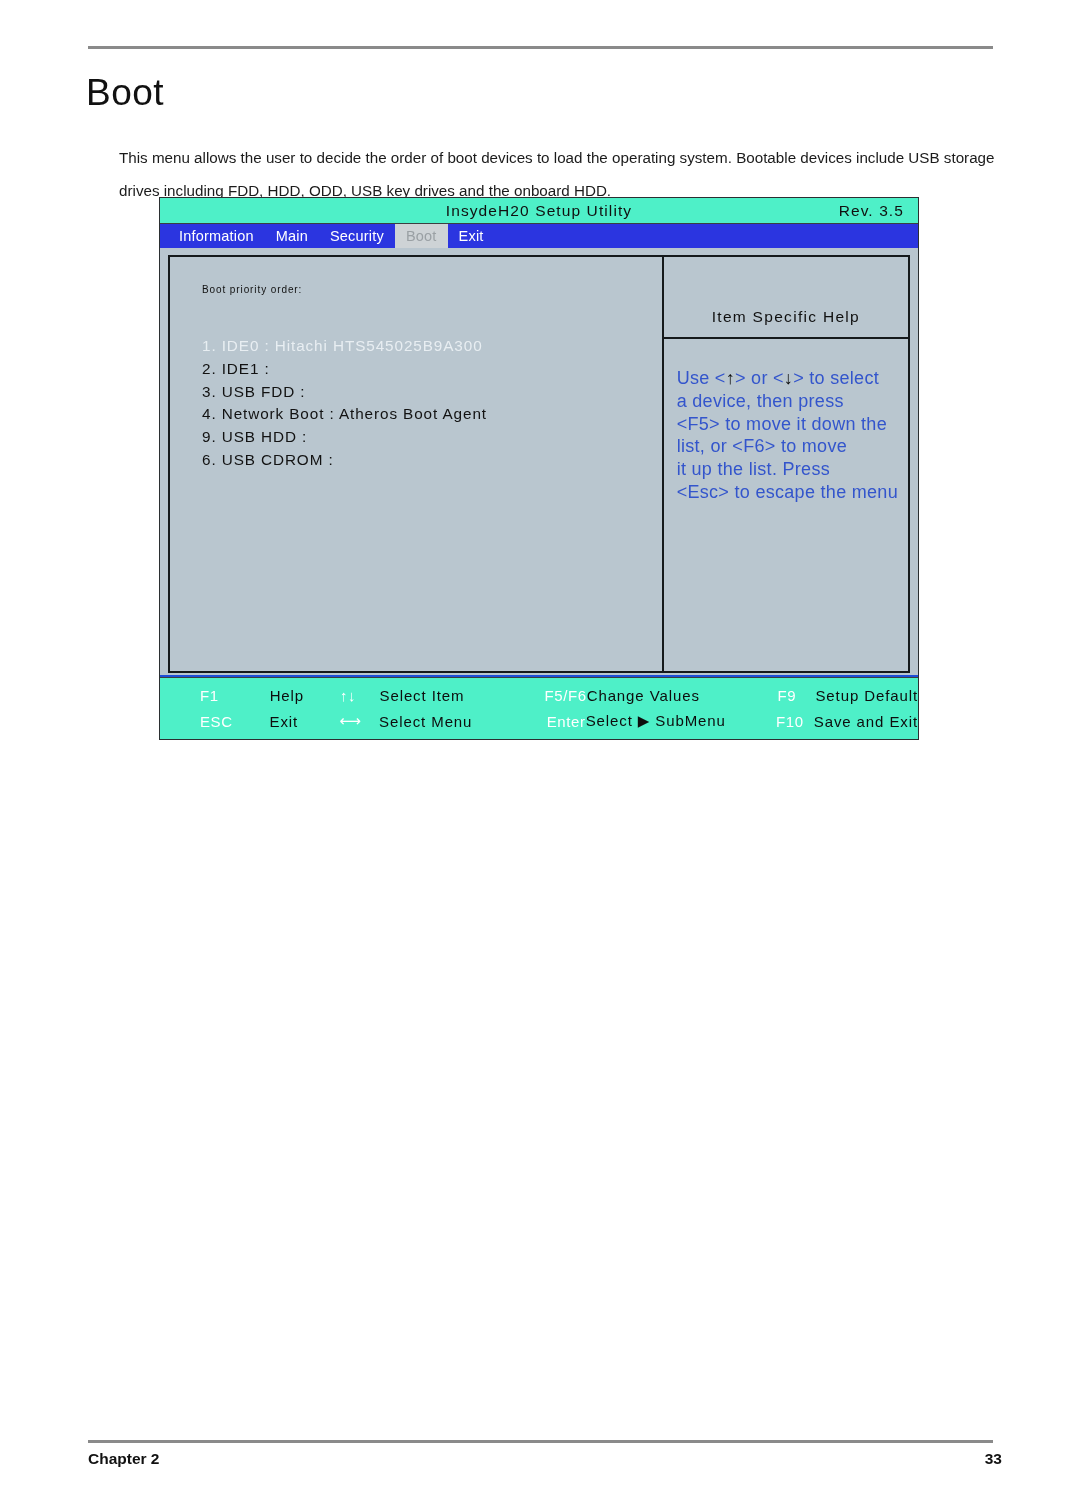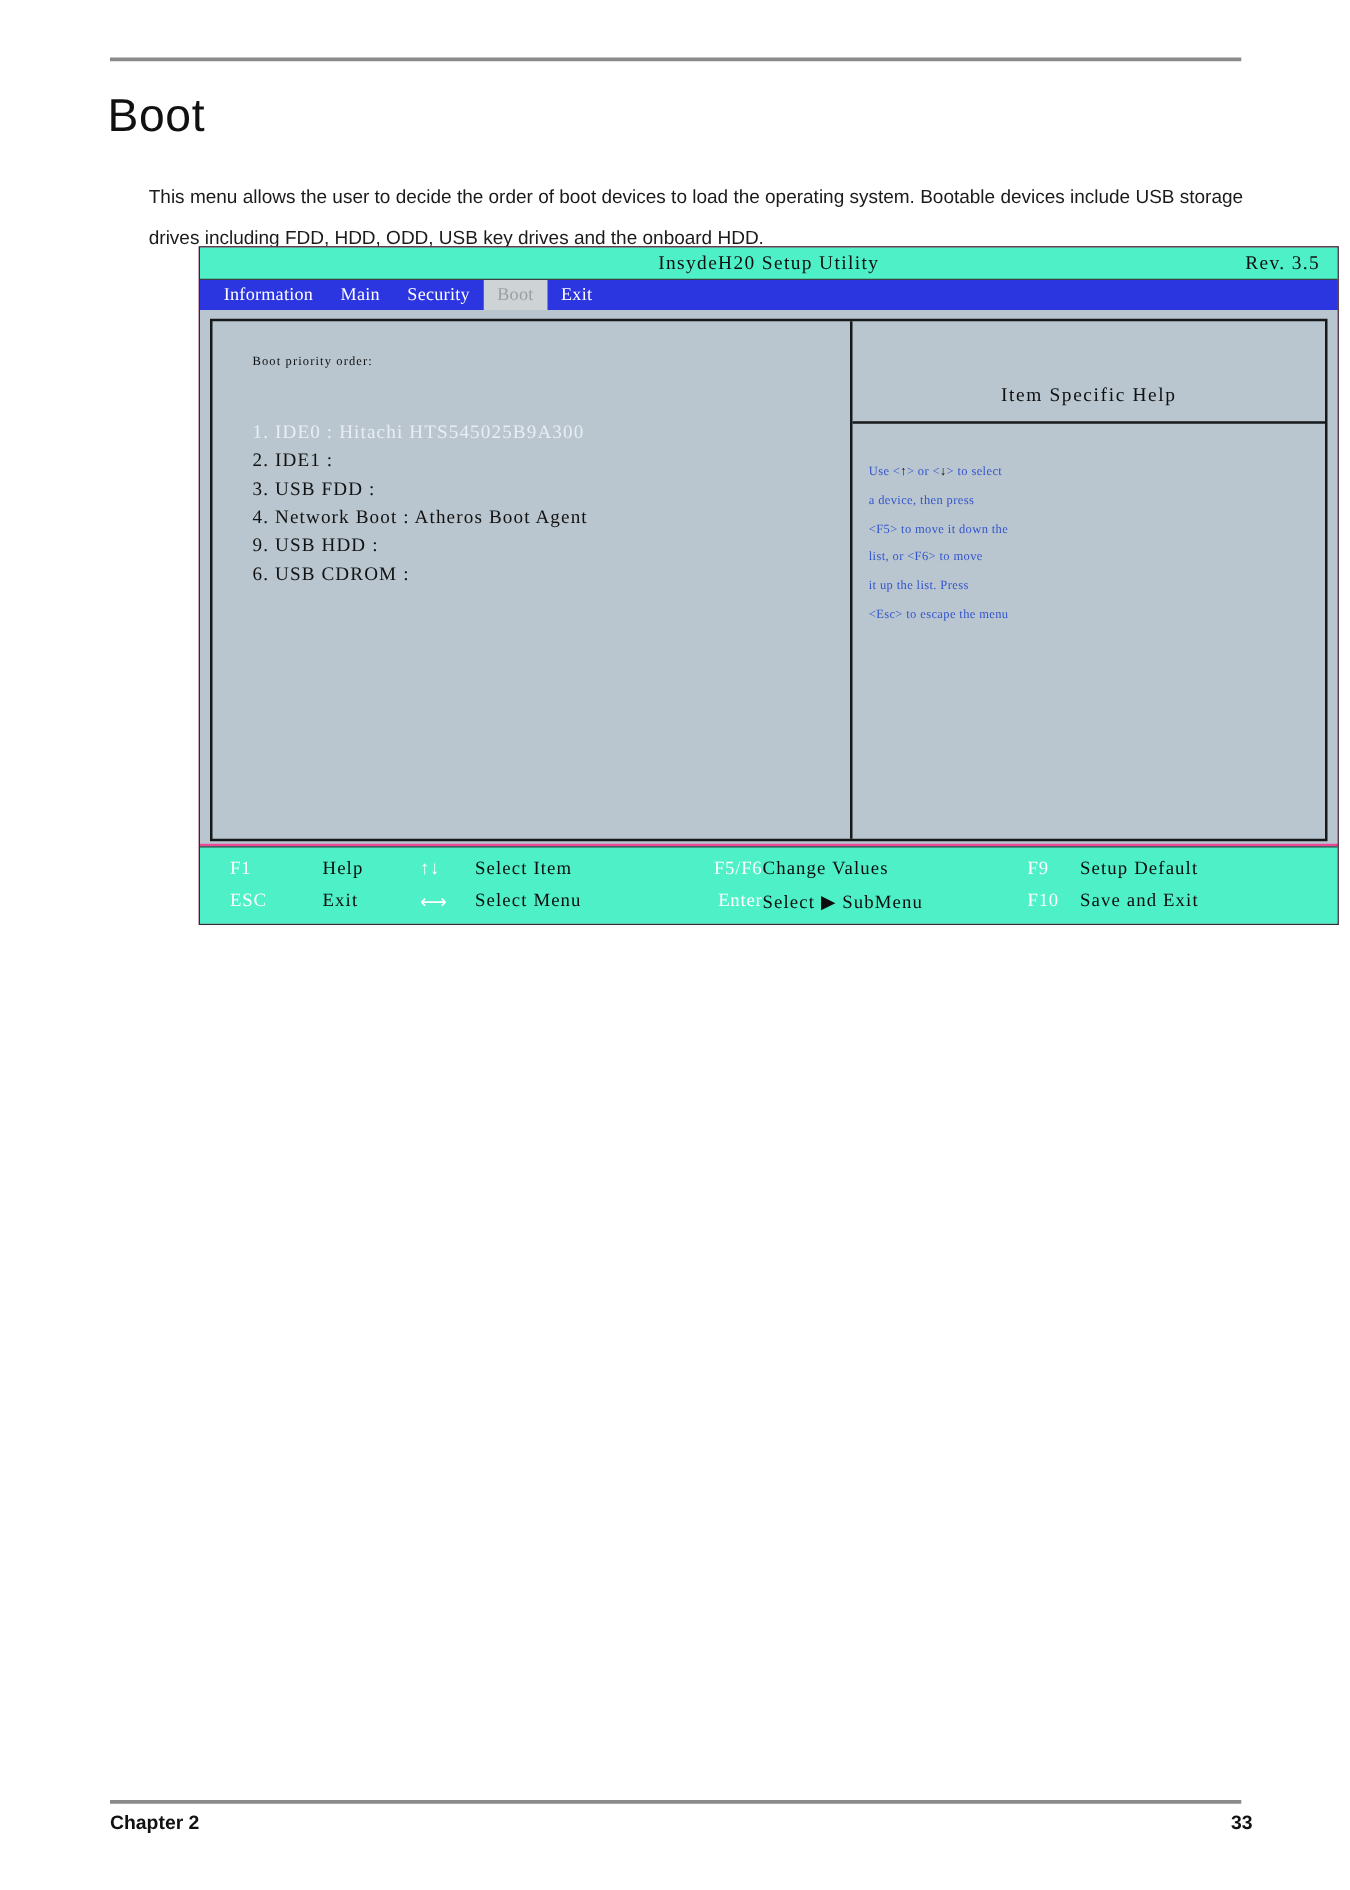--- a/index.html
+++ b/index.html
@@ -70,26 +70,26 @@
     text-align: right;
     font-size: 15.5px;
     font-weight: bold;
     color: #111;
   }
 
   
   .bios {
     position: absolute;
     left: 159px; top: 197px;
-    width: 912px;
+    width: 760px;
     height: 543px;
-    background: #ec4899;
+    background: #1d4ed8;
     border: 1px solid #2b2f31;
     box-sizing: border-box;
-    font-family: Liberation Serif, serif;
+    font-family: Liberation Sans, sans-serif;
   }
 
   .bios-titlebar {
     position: relative;
     height: 26px;
     background: #4ef0c8;
     display: flex;
     align-items: center;
     justify-content: center;
     border-bottom: 1px solid #3b3f41;
@@ -173,21 +173,21 @@
     font-size: 15.5px;
     letter-spacing: 1.3px;
     color: #101010;
   }
   .help-body {
     flex: 1;
     padding: 28px 10px 0 13px;
     box-sizing: border-box;
   }
   .help-line {
-    font-size: 10px;
+    font-size: 18px;
     line-height: 22.8px;
     letter-spacing: 0.3px;
     color: #3355cc;
     white-space: nowrap;
   }
   .help-line .arrow {
     color: #0b0b0b;
     font-weight: bold;
   }
 
@@ -223,21 +223,21 @@
     height: 62px;
     background: #4ef0c8;
     border-top: 1px solid #3b3f41;
     box-sizing: border-box;
     padding-top: 4px;
   }
   .fkeyrow {
     display: flex;
     align-items: center;
     height: 26px;
-    padding-left: 24px;
+    padding-left: 40px;
     box-sizing: border-box;
   }
   .fk {
     color: #ffffff;
     font-size: 15px;
     letter-spacing: 0.6px;
     white-space: nowrap;
   }
   .fv {
     color: #0d0d0d;

